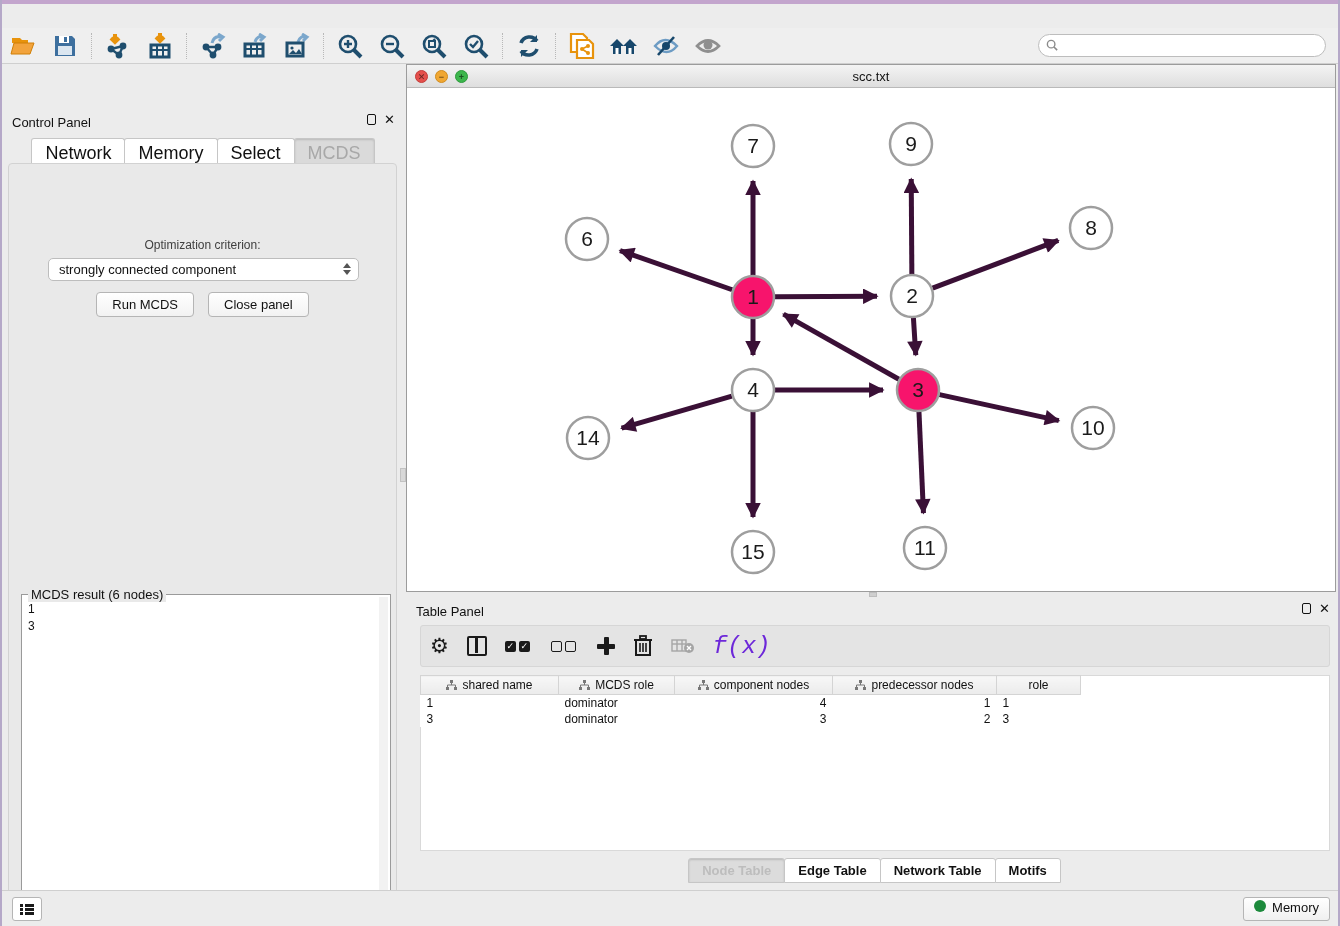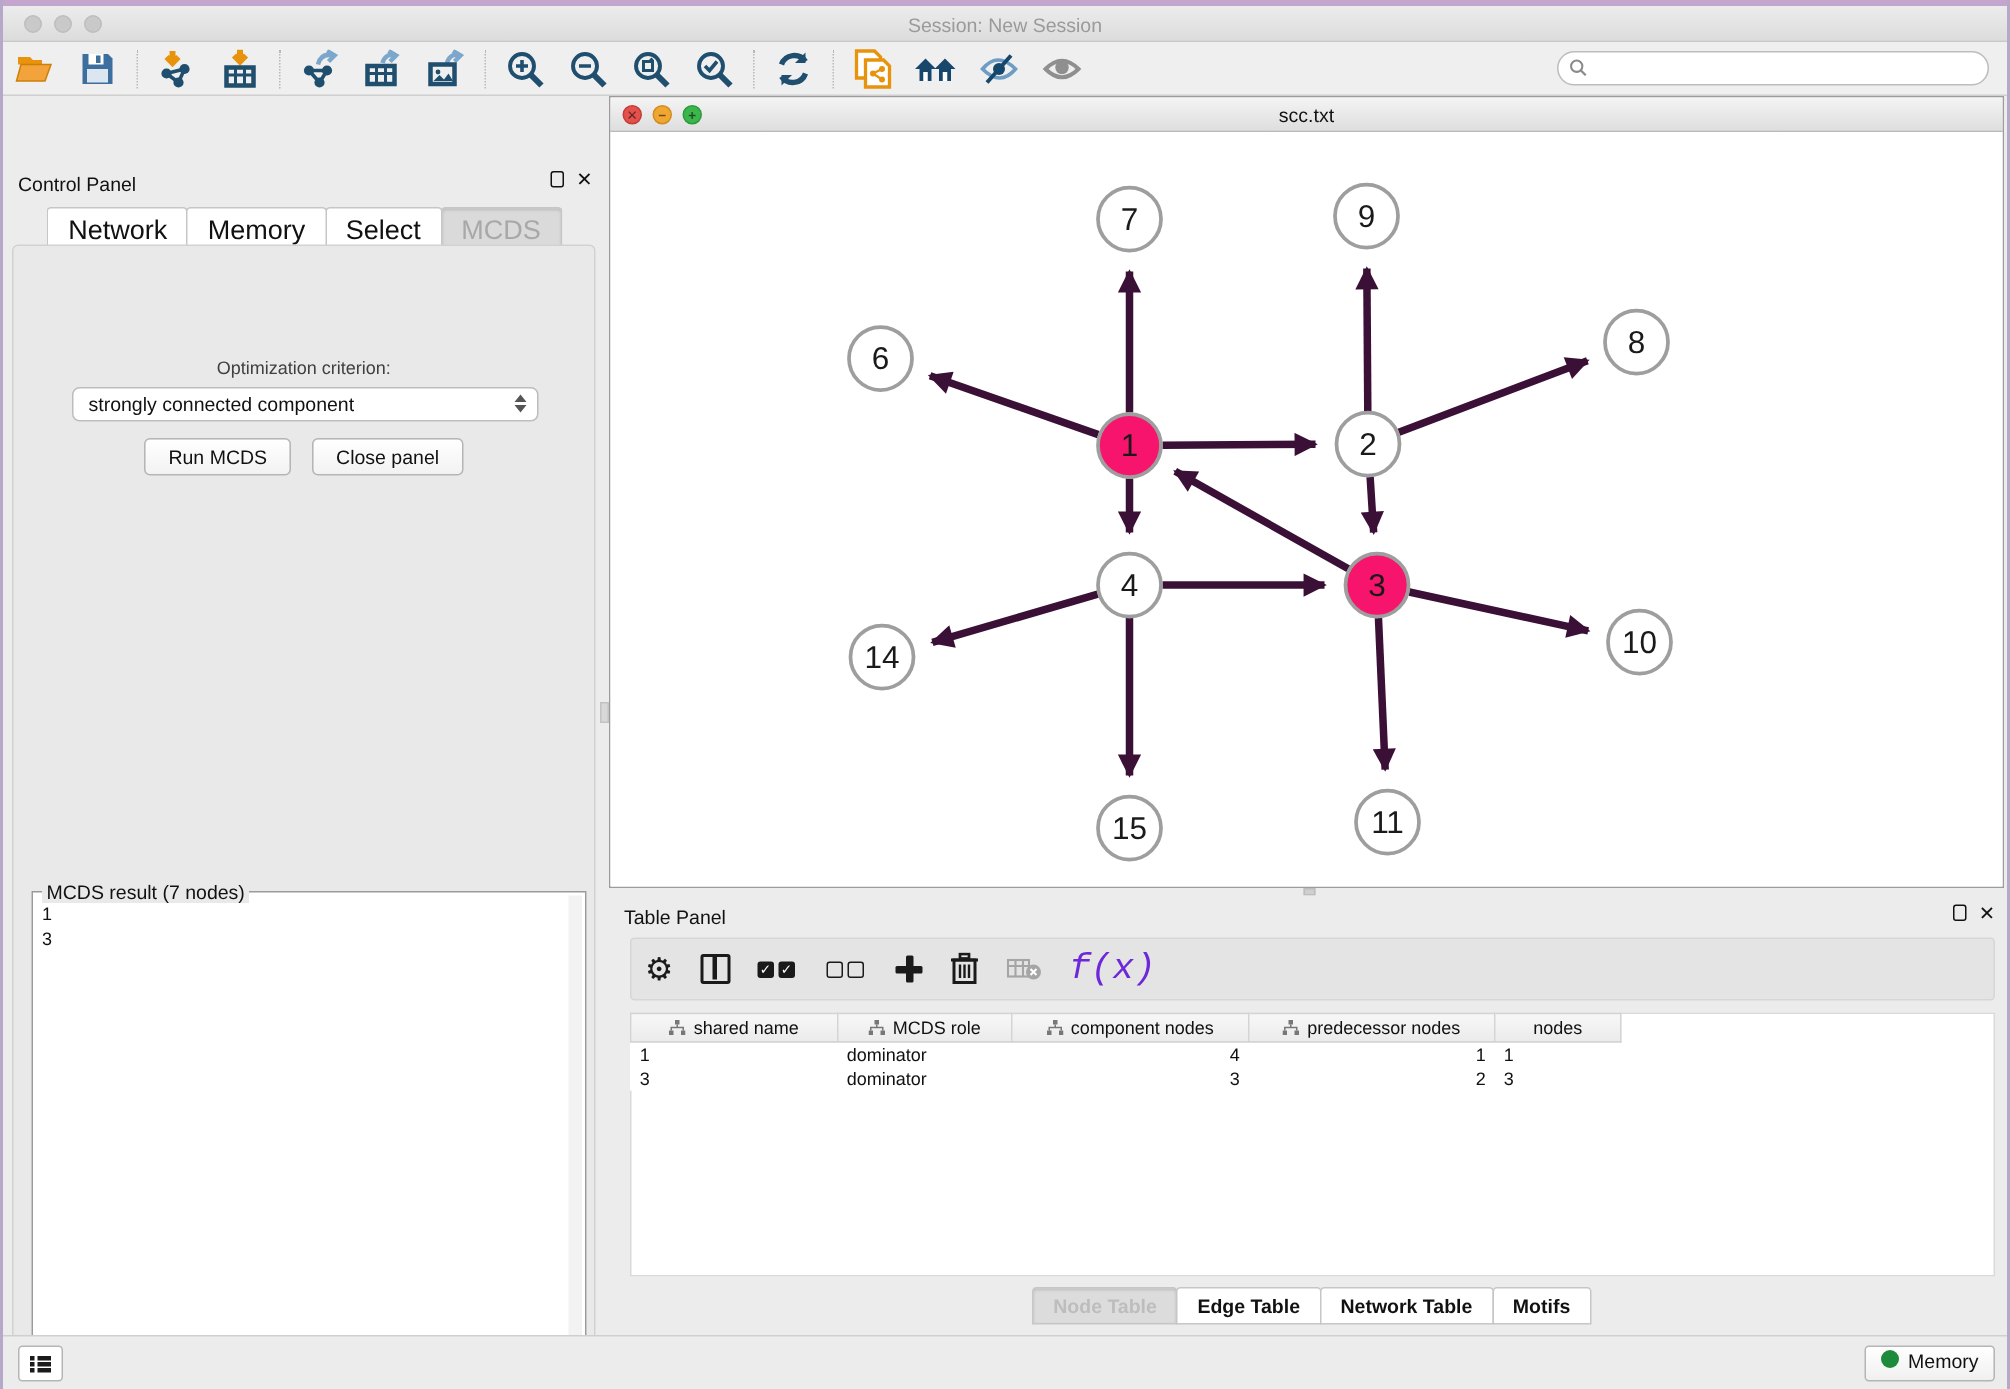--- a/index.html
+++ b/index.html
@@ -94,26 +94,20 @@
   .mem-dot { width:12px; height:12px; border-radius:50%; background:#1d8a3c; }
 
   svg text { font-family:"Liberation Sans","DejaVu Sans",sans-serif; }
 </style>
 </head>
 <body>
 
 <div class="app">
   <div class="top-strip"></div>
 
-  <div class="titlebar">
-    <span class="tl-dot" style="left:14px"></span>
-    <span class="tl-dot" style="left:34px"></span>
-    <span class="tl-dot" style="left:54px"></span>
-    <div class="title-text">Session: New Session</div>
-  </div>
 
   <div class="toolbar">
     <span class="tb-icon">
       <svg width="26" height="22" viewBox="0 0 26 22">
           <path d="M2 3 h8 l2 2 h6 v3 H2z" fill="#e8930c"></path>
           <path d="M4 8 h20 l-4 11 H1z" fill="#f2a33c" stroke="#d07f06"></path>
         </svg>
     </span>
     <span class="tb-icon">
       <svg width="24" height="24" viewBox="0 0 24 24">
@@ -273,21 +267,21 @@
         <span class="spin">
             <i class="up"></i>
             <i class="dn"></i>
           </span>
       </div>
       <div class="cp-buttons">
         <button class="btn">Run MCDS</button>
         <button class="btn">Close panel</button>
       </div>
       <div class="result-box">
-        <span class="result-legend">MCDS result (7 nodes)</span>
+        <span class="result-legend">MCDS result (6 nodes)</span>
         <div class="result-text">1
 3</div>
         <div class="result-scroll"></div>
       </div>
     </div>
   </div>
   <div class="v-handle"></div>
 
   <div class="net-window">
     <div class="net-titlebar">
@@ -449,21 +443,21 @@
                     <rect x="0" y="7" width="3" height="3"></rect>
                     <rect x="8" y="7" width="3" height="3"></rect>
                   </g>
                   <path d="M5.5 3 v2 M1.5 7 v-2 h8 v2" stroke="#777" fill="none"></path>
                 </svg>
                 <span>predecessor nodes</span>
               </span>
             </th>
           <th style="width:84px">
               <span class="th-inner">
-                <span>nodes</span>
+                <span>role</span>
               </span>
             </th>
         </tr>
       </thead>
       <tbody>
         <tr>
           <td>1</td>
           <td>dominator</td>
           <td class="num">4</td>
           <td class="num">1</td>

